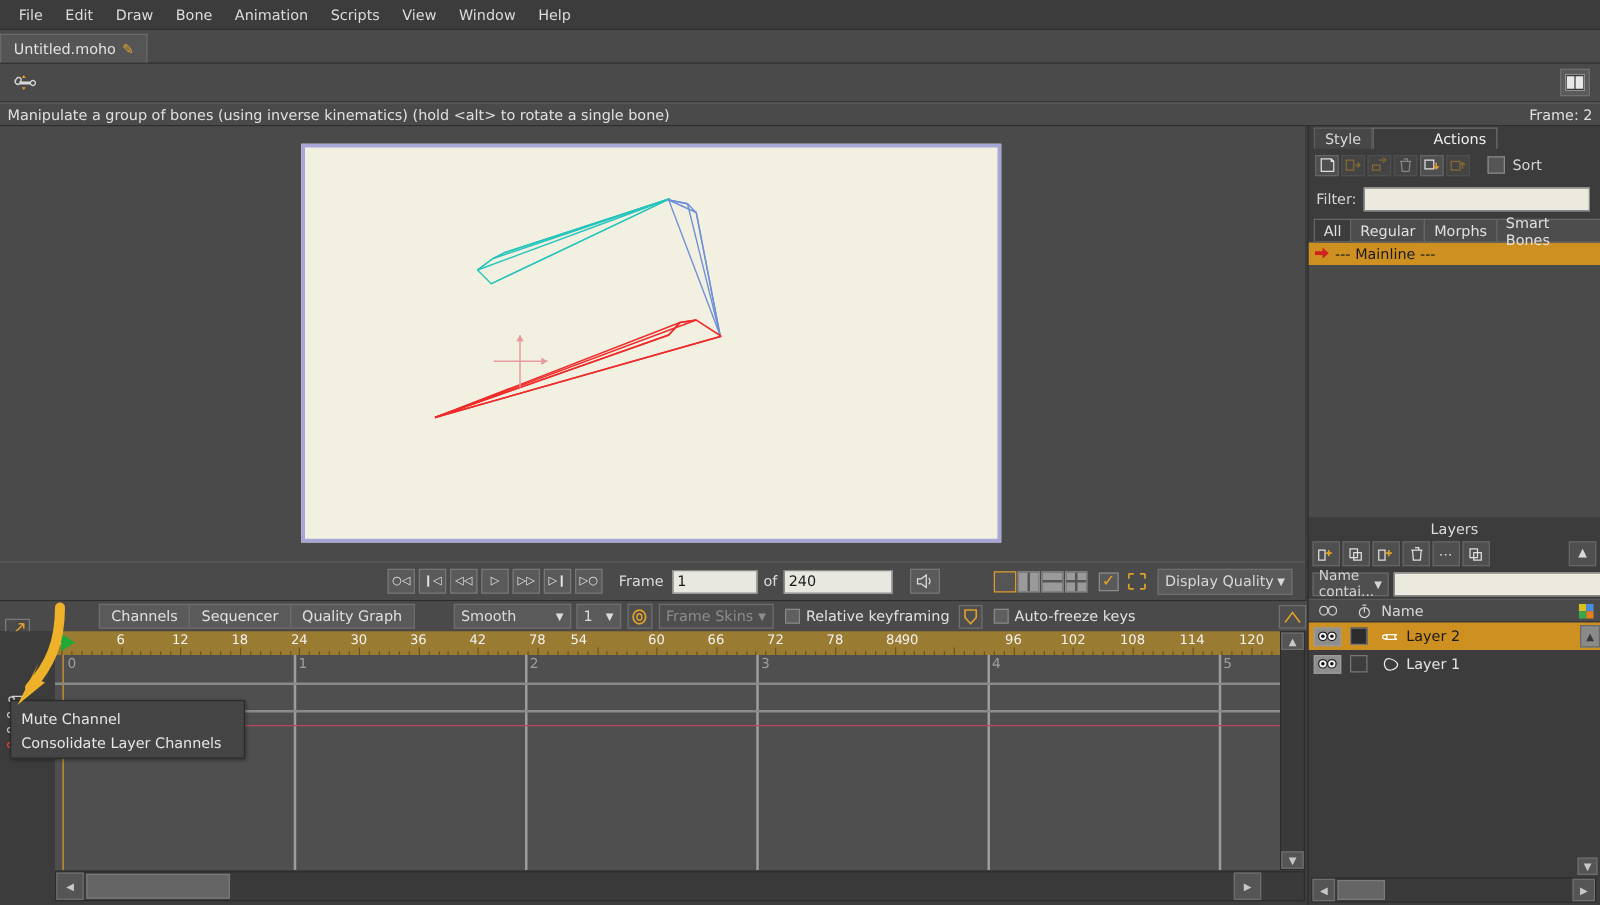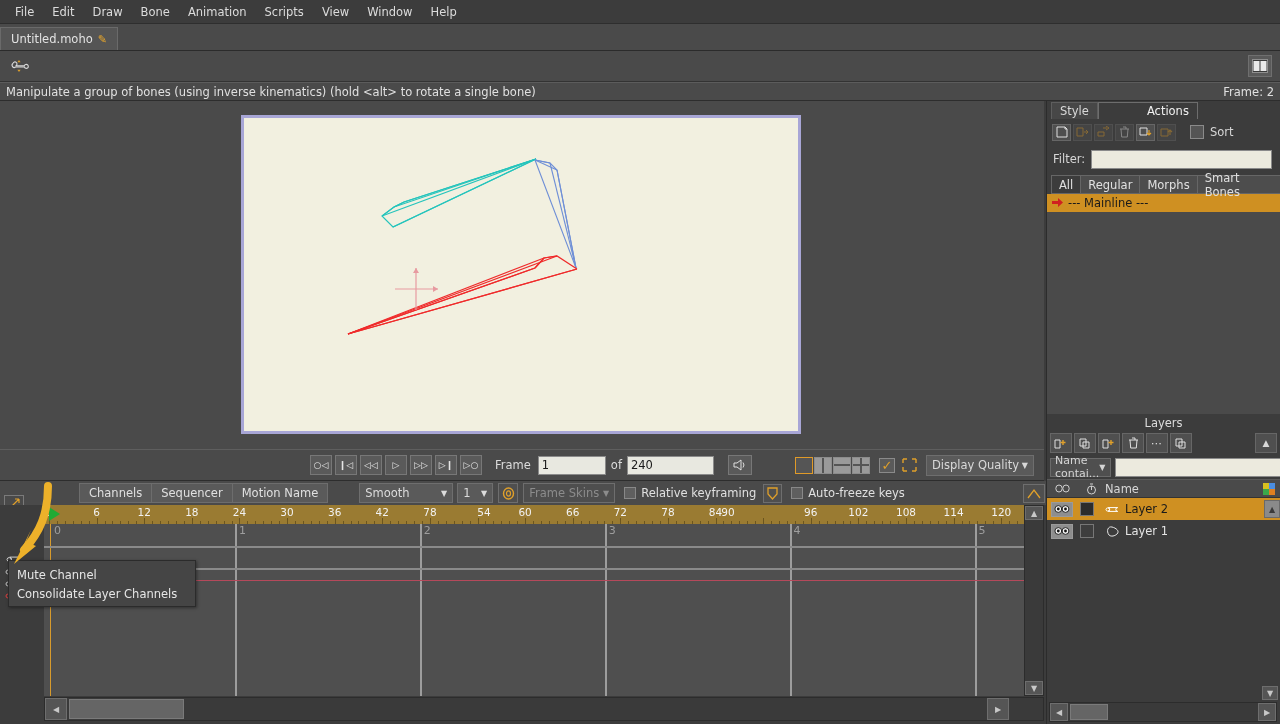--- a/index.html
+++ b/index.html
@@ -398,21 +398,21 @@
         <span>Display Quality</span>
         <span style="font-size:8px">▼</span>
       </div>
     </div>
   </div>
 
   <div class="tl-toolbar">
     <div style="width:60px"></div>
     <div class="tl-tab">Channels</div>
     <div class="tl-tab">Sequencer</div>
-    <div class="tl-tab">Motion Name</div>
+    <div class="tl-tab">Quality Graph</div>
     <div class="tl-select" style="width:94px;margin-left:32px">
       <span>Smooth</span>
       <span style="font-size:8px">▼</span>
     </div>
     <div class="tl-select" style="width:36px;margin-left:4px">
       <span>1</span>
       <span style="font-size:8px">▼</span>
     </div>
     <div style="width:20px;height:20px;border:1px solid #6e6e6e;background:#4f4f4f;margin-left:5px;display:flex;align-items:center;justify-content:center">
       <svg width="13" height="13" viewBox="0 0 13 13">
@@ -456,21 +456,21 @@
     <div id="ruler-ticks">
         <div class="ruler-tick" style="left: 5px;">0</div>
         <div class="ruler-tick" style="left: 52.6113px;">6</div>
         <div class="ruler-tick" style="left: 100.223px;">12</div>
         <div class="ruler-tick" style="left: 147.834px;">18</div>
         <div class="ruler-tick" style="left: 195.445px;">24</div>
         <div class="ruler-tick" style="left: 243.057px;">30</div>
         <div class="ruler-tick" style="left: 290.668px;">36</div>
         <div class="ruler-tick" style="left: 338.279px;">42</div>
         <div class="ruler-tick" style="left: 385.891px;">78</div>
-        <div class="ruler-tick" style="left: 440px;">54</div>
+        <div class="ruler-tick" style="left: 419px;">54</div>
         <div class="ruler-tick" style="left: 481.113px;">60</div>
         <div class="ruler-tick" style="left: 528.725px;">66</div>
         <div class="ruler-tick" style="left: 576.336px;">72</div>
         <div class="ruler-tick" style="left: 623.947px;">78</div>
         <div class="ruler-tick" style="left: 671.559px;">84</div>
         <div class="ruler-tick" style="left: 684px;">90</div>
         <div class="ruler-tick" style="left: 766.781px;">96</div>
         <div class="ruler-tick" style="left: 814.393px;">102</div>
         <div class="ruler-tick" style="left: 862.004px;">108</div>
         <div class="ruler-tick" style="left: 909.615px;">114</div>

